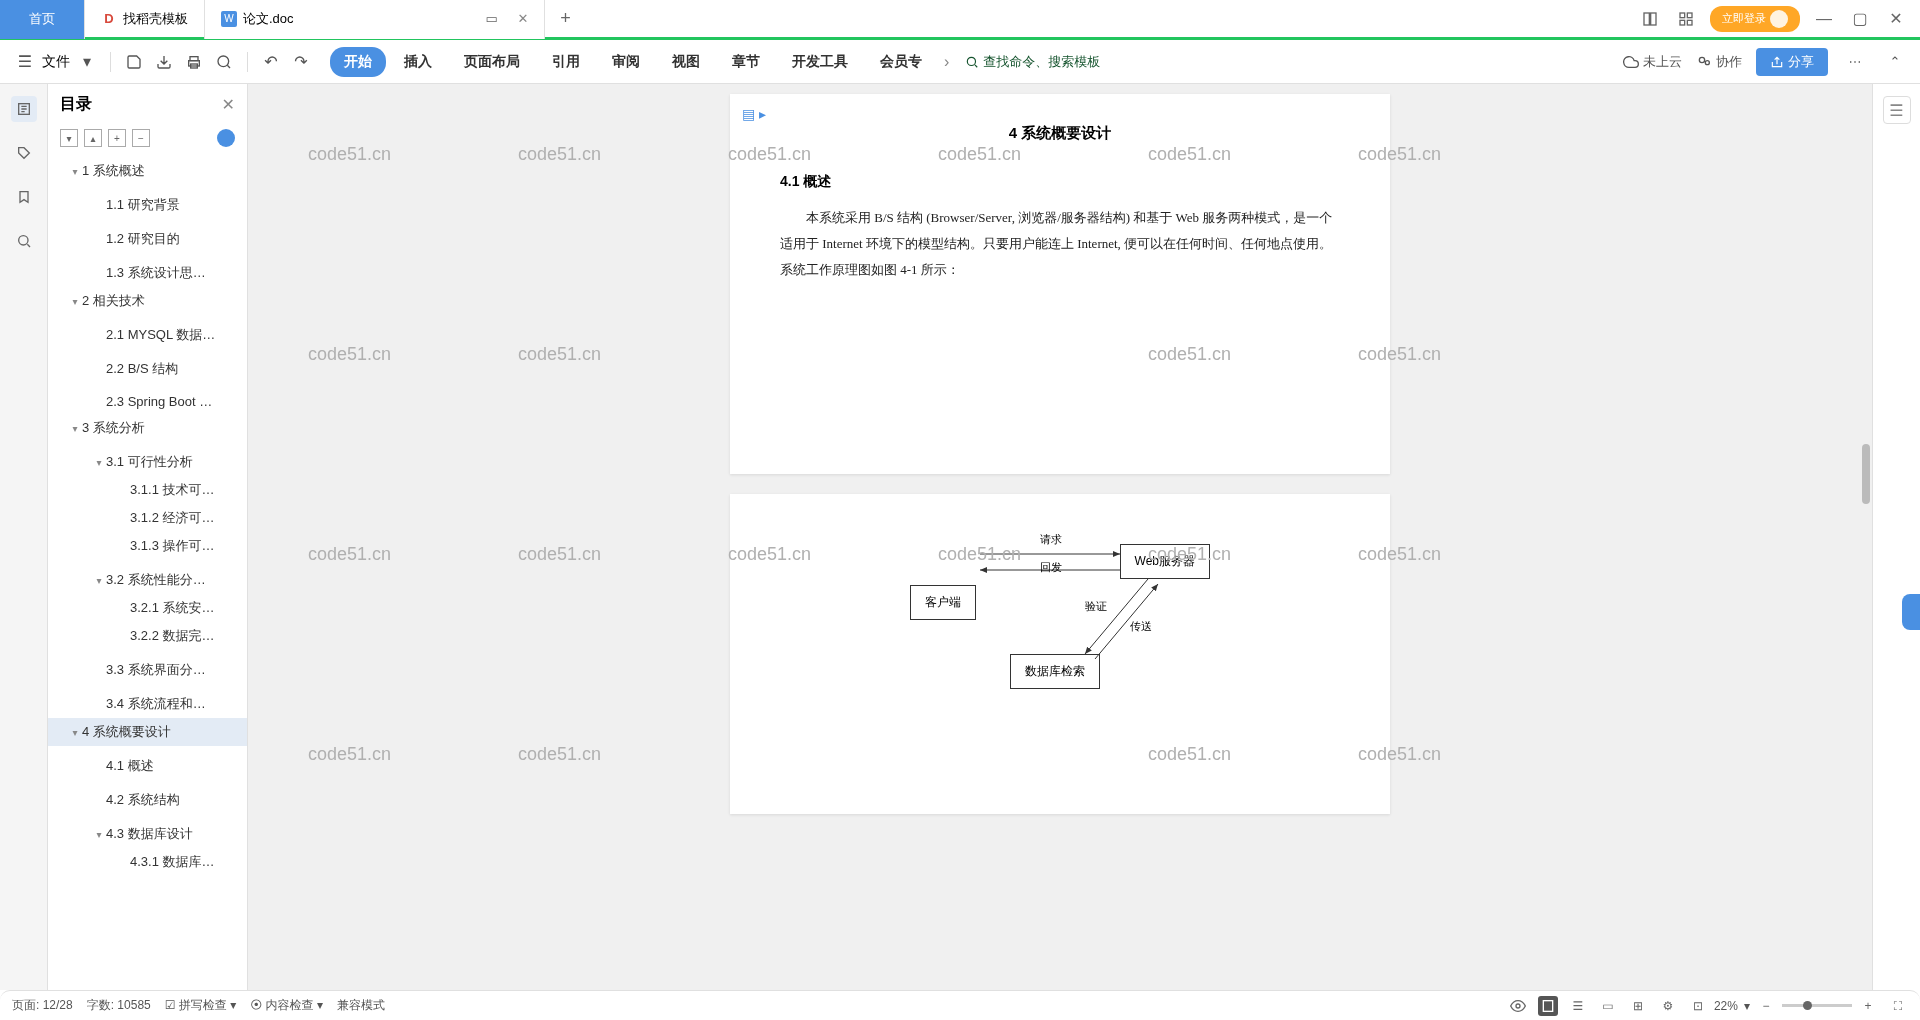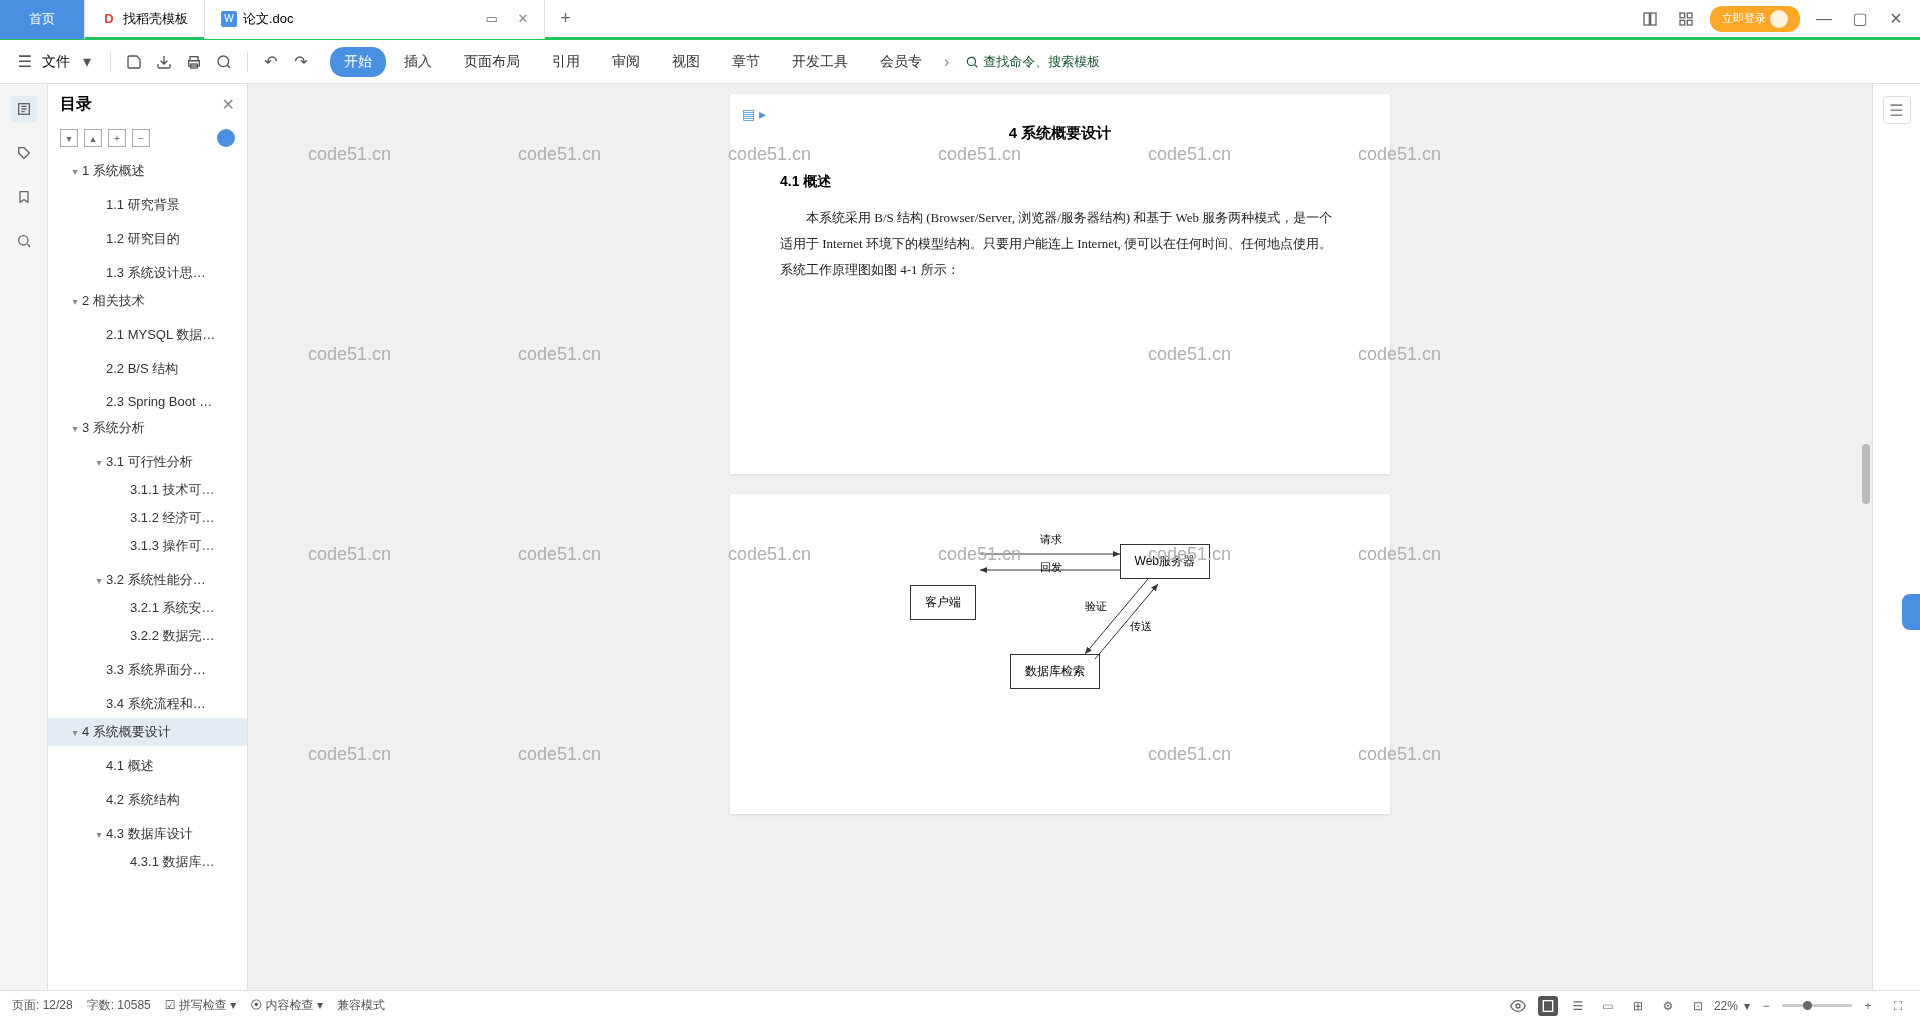--- a/index.html
+++ b/index.html
@@ -15,21 +15,21 @@
 .newtab{width:40px;display:flex;align-items:center;justify-content:center;color:#666;cursor:pointer;font-size:18px;}
 .titlebar-right{margin-left:auto;display:flex;align-items:center;gap:12px;padding-right:12px;}
 .icon-btn{width:24px;height:24px;display:flex;align-items:center;justify-content:center;color:#666;cursor:pointer;}
 .login-btn{background:#ffa726;color:#fff;padding:4px 12px;border-radius:12px;font-size:11px;display:flex;align-items:center;gap:4px;cursor:pointer;}
 .avatar{width:18px;height:18px;border-radius:50%;background:#fff3e0;display:inline-block;}
 
 .toolbar{height:44px;display:flex;align-items:center;padding:0 12px;border-bottom:1px solid #e0e0e0;gap:4px;}
 .tb-group{display:flex;align-items:center;gap:4px;}
 .tb-icon{width:26px;height:26px;display:flex;align-items:center;justify-content:center;color:#555;cursor:pointer;border-radius:3px;}
 .tb-sep{width:1px;height:20px;background:#ddd;margin:0 6px;}
-.menu{display:flex;gap:4px;margin-left:12px;}
+.menu{display:flex;gap:4px;margin-left:12px;font-weight:bold;}
 .menu-item{padding:6px 14px;font-size:14px;color:#333;cursor:pointer;border-radius:4px;}
 .menu-item.active{background:#4a90e2;color:#fff;border-radius:14px;}
 .search-box{display:flex;align-items:center;margin-left:12px;color:#14532d;font-size:13px;gap:4px;}
 .toolbar-right{margin-left:auto;display:flex;align-items:center;gap:14px;font-size:13px;color:#555;}
 .cloud-status{display:flex;align-items:center;gap:4px;}
 .coop-btn{display:flex;align-items:center;gap:4px;}
 .share-btn{background:#4a90e2;color:#fff;padding:5px 14px;border-radius:4px;display:flex;align-items:center;gap:4px;cursor:pointer;}
 
 .main{display:flex;height:calc(1020px - 40px - 44px - 30px);}
 .leftbar{width:48px;background:#f5f5f5;border-right:1px solid #e0e0e0;display:flex;flex-direction:column;align-items:center;padding-top:12px;gap:18px;}
@@ -60,21 +60,21 @@
 .wm-small{position:absolute;color:#b0b0b0;font-size:18px;pointer-events:none;z-index:2;font-weight:400;}
 
 .diagram-title{text-align:center;font-size:14px;font-weight:bold;margin-bottom:30px;}
 .diagram{position:relative;width:300px;height:200px;margin:0 auto;font-size:12px;}
 .dbox{position:absolute;border:1px solid #333;padding:8px 14px;background:#fff;text-align:center;}
 .dlabel{position:absolute;font-size:11px;}
 
 .rightbar{width:48px;border-left:1px solid #e0e0e0;background:#fff;display:flex;flex-direction:column;align-items:center;padding-top:12px;}
 .rb-icon{width:28px;height:28px;display:flex;align-items:center;justify-content:center;color:#888;cursor:pointer;border:1px solid #ddd;border-radius:4px;}
 
-.statusbar{height:30px;border-top:1px solid #e0e0e0;display:flex;align-items:center;padding:0 12px;font-size:12px;color:#555;gap:14px;background:#fff;}
+.statusbar{height:30px;border-top:1px solid #e0e0e0;display:flex;align-items:center;padding:0 12px;font-size:12px;color:#555;gap:14px;background:#fff;border-radius:10px;}
 .sb-right{margin-left:auto;display:flex;align-items:center;gap:10px;}
 .sb-icon{width:20px;height:20px;display:flex;align-items:center;justify-content:center;cursor:pointer;color:#666;}
 .zoom{display:flex;align-items:center;gap:6px;}
 
 .scroll-thumb{position:absolute;right:2px;top:360px;width:8px;height:60px;background:#bbb;border-radius:4px;}
 .side-tab{position:absolute;right:0;top:594px;width:18px;height:36px;background:#4a90e2;border-radius:8px 0 0 8px;}
 
 svg{width:16px;height:16px;}
 </style>
 </head>
@@ -164,20 +164,43 @@
       <div class="menu-item">开发工具</div>
       <div class="menu-item">会员专</div>
     </div>
   <span style="color:#888;margin-left:4px;">›</span>
   <div class="search-box">
     <svg viewBox="0 0 24 24" fill="none" stroke="currentColor" stroke-width="2" style="width:14px;height:14px;">
         <circle cx="11" cy="11" r="7"></circle>
         <path d="M21 21l-4-4"></path>
       </svg>
     <span>查找命令、搜索模板</span>
+  </div>
+  <div class="toolbar-right">
+    <div class="cloud-status">
+      <svg viewBox="0 0 24 24" fill="none" stroke="currentColor" stroke-width="2" style="width:16px;height:16px;">
+          <path d="M18 10h-1.3A8 8 0 109 20h9a5 5 0 000-10z"></path>
+        </svg>
+      <span>未上云</span>
+    </div>
+    <div class="coop-btn">
+      <svg viewBox="0 0 24 24" fill="none" stroke="currentColor" stroke-width="2" style="width:16px;height:16px;">
+          <circle cx="9" cy="9" r="4"></circle>
+          <circle cx="17" cy="13" r="3"></circle>
+        </svg>
+      <span>协作</span>
+    </div>
+    <div class="share-btn">
+      <svg viewBox="0 0 24 24" fill="none" stroke="#fff" stroke-width="2" style="width:14px;height:14px;">
+          <path d="M4 12v8h16v-8M12 4v12M8 8l4-4 4 4"></path>
+        </svg>
+      <span>分享</span>
+    </div>
+    <span class="tb-icon">⋯</span>
+    <span class="tb-icon">⌃</span>
   </div>
 </div>
 
 <div class="main">
 
   <div class="leftbar">
     <span class="leftbar-icon" style="background:#e3ebf5;border-radius:4px;">
         <svg viewBox="0 0 24 24" fill="none" stroke="currentColor" stroke-width="2">
           <rect x="4" y="4" width="16" height="16"></rect>
           <path d="M8 8h8M8 12h8M8 16h5"></path>

